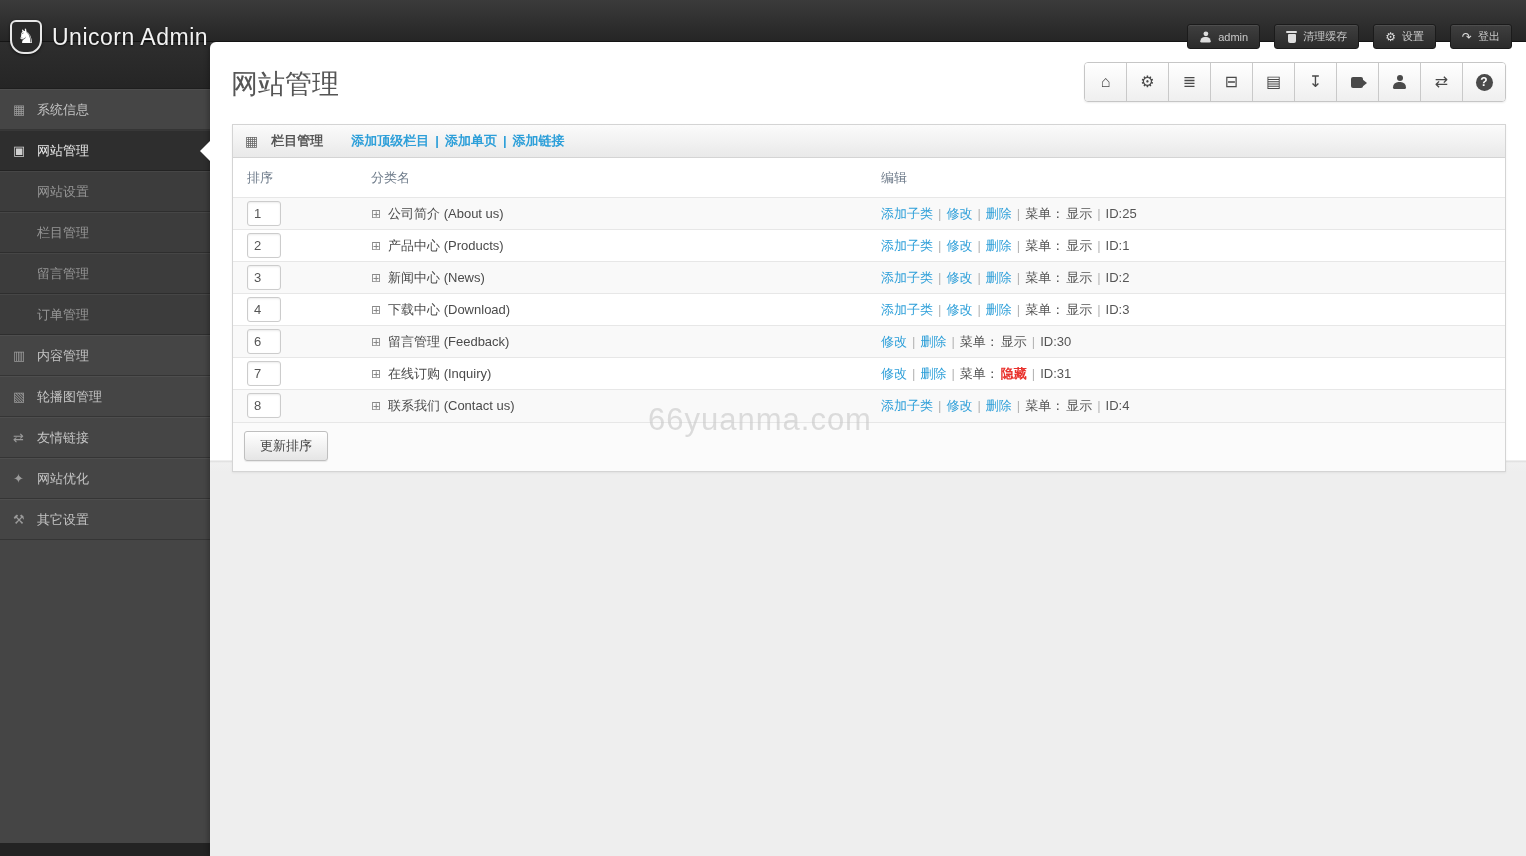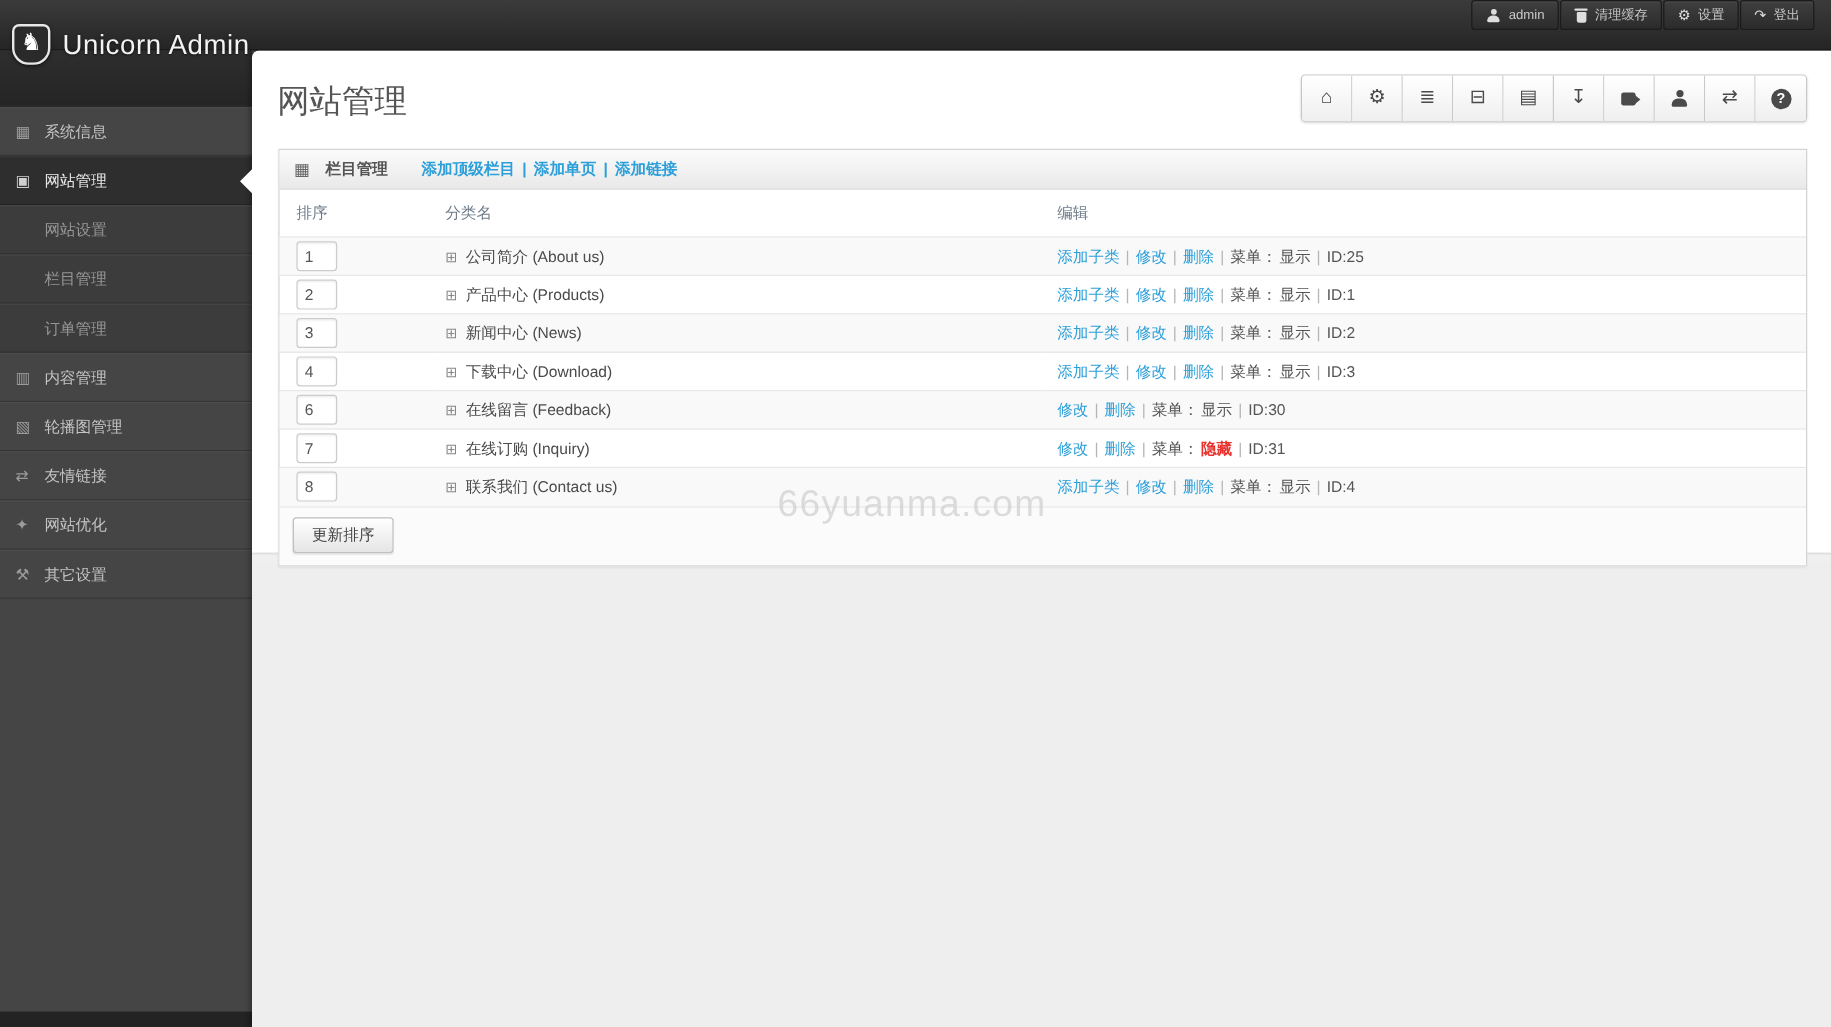--- a/index.html
+++ b/index.html
@@ -9,21 +9,21 @@
     font-family:"Liberation Sans","DejaVu Sans",sans-serif; font-size:13px; color:#444;
   }
   
   .topbar { position:absolute; left:0; top:0; width:100%; height:42px;
     background:linear-gradient(#3b3b3b,#252525); border-bottom:1px solid #141414; z-index:4; }
   .brand { position:absolute; left:10px; top:20px; z-index:10; display:flex; align-items:center; gap:10px; }
   .brand-shield { width:32px; height:34px; background:#2a2a2a; border:2px solid #e8e8e8;
     border-radius:6px 6px 14px 14px; color:#fff; font-size:20px; line-height:28px; text-align:center;
     box-shadow:0 1px 3px rgba(0,0,0,.6); }
   .brand-text { color:#f2f2f2; font-size:23px; letter-spacing:.5px; text-shadow:0 1px 2px rgba(0,0,0,.6); }
-  .topbar-buttons { position:absolute; right:14px; top:0; display:flex; gap:1px; z-index:6;justify-content:space-between; }
+  .topbar-buttons { position:absolute; right:14px; top:24px; display:flex; gap:14px; z-index:6;justify-content:space-between; }
   .tb-btn { display:flex; align-items:center; gap:6px; padding:4px 11px; cursor:pointer;
     background:linear-gradient(#3f3f3f,#2b2b2b); border:1px solid #1b1b1b; border-radius:3px;
     color:#c9c9c9; font-size:11px; font-family:inherit; box-shadow:inset 0 1px 0 rgba(255,255,255,.08); }
   .tb-btn .gi { color:#dedede; font-size:12px; }
   
   .sidebar { position:absolute; left:0; top:42px; bottom:0; width:210px; background:#454545; z-index:2; }
   .brand-area { height:47px; background:linear-gradient(#2e2e2e,#252525); border-bottom:1px solid #1e1e1e; }
   .side-menu { list-style:none; }
   .side-menu li { height:41px; line-height:40px; display:flex; align-items:center; cursor:pointer;
     border-top:1px solid rgba(255,255,255,.05); border-bottom:1px solid rgba(0,0,0,.22);
@@ -139,20 +139,23 @@
         <span class="gi gi-file">▣</span>
         <span>网站管理</span>
       </li>
       <li class="side-sub">
         <span>网站设置</span>
       </li>
       <li class="side-sub">
         <span>栏目管理</span>
       </li>
       <li class="side-sub">
+        <span>留言管理</span>
+      </li>
+      <li class="side-sub">
         <span>订单管理</span>
       </li>
       <li class="side-item">
         <span class="gi gi-briefcase">▥</span>
         <span>内容管理</span>
       </li>
       <li class="side-item">
         <span class="gi gi-picture">▧</span>
         <span>轮播图管理</span>
       </li>
@@ -238,21 +241,21 @@
             <td class="td-name"><span class="gi expand">⊞</span><span>新闻中心 (News)</span></td>
             <td class="td-actions"><a class="action-link">添加子类</a><span class="sep">|</span><a class="action-link">修改</a><span class="sep">|</span><a class="action-link">删除</a><span class="sep">|</span><span class="menu-label">菜单：</span><span class="state">显示</span><span class="sep">|</span><span class="id-label">ID:2</span></td>
           </tr>
           <tr>
             <td class="td-sort"><input class="sort-input" type="text" value="4" style=""></td>
             <td class="td-name"><span class="gi expand">⊞</span><span>下载中心 (Download)</span></td>
             <td class="td-actions"><a class="action-link">添加子类</a><span class="sep">|</span><a class="action-link">修改</a><span class="sep">|</span><a class="action-link">删除</a><span class="sep">|</span><span class="menu-label">菜单：</span><span class="state">显示</span><span class="sep">|</span><span class="id-label">ID:3</span></td>
           </tr>
           <tr>
             <td class="td-sort"><input class="sort-input" type="text" value="6" style=""></td>
-            <td class="td-name"><span class="gi expand">⊞</span><span>在线留言 (Feedback)</span></td>
+            <td class="td-name"><span class="gi expand">⊞</span><span>留言管理 (Feedback)</span></td>
             <td class="td-actions"><a class="action-link">修改</a><span class="sep">|</span><a class="action-link">删除</a><span class="sep">|</span><span class="menu-label">菜单：</span><span class="state">显示</span><span class="sep">|</span><span class="id-label">ID:30</span></td>
           </tr>
           <tr>
             <td class="td-sort"><input class="sort-input" type="text" value="7" style=""></td>
             <td class="td-name"><span class="gi expand">⊞</span><span>在线订购 (Inquiry)</span></td>
             <td class="td-actions"><a class="action-link">修改</a><span class="sep">|</span><a class="action-link">删除</a><span class="sep">|</span><span class="menu-label">菜单：</span><span class="state hidden">隐藏</span><span class="sep">|</span><span class="id-label">ID:31</span></td>
           </tr>
           <tr>
             <td class="td-sort"><input class="sort-input" type="text" value="8" style=""></td>
             <td class="td-name"><span class="gi expand">⊞</span><span>联系我们 (Contact us)</span></td>

